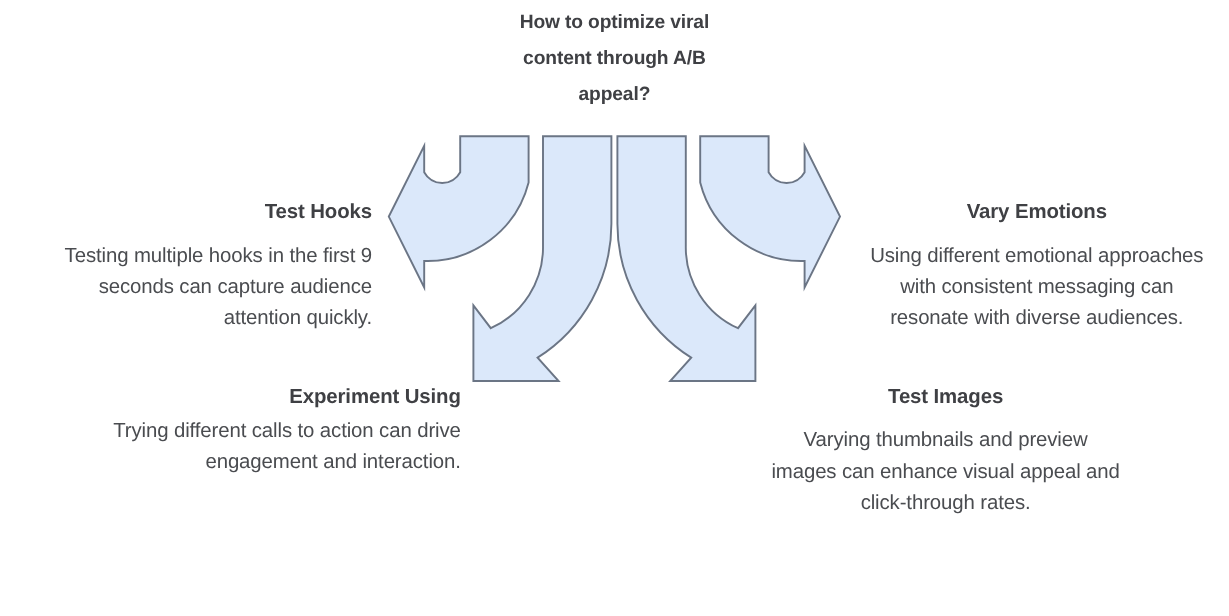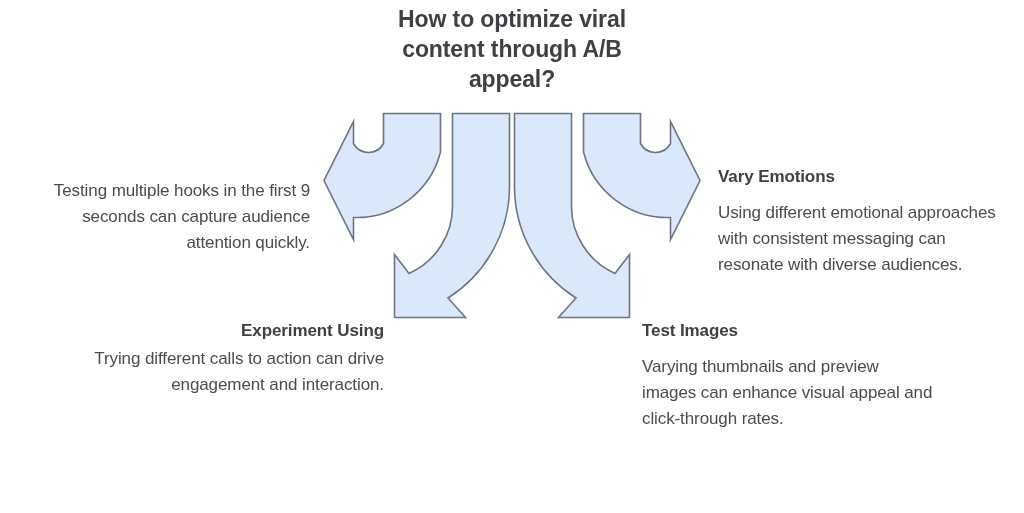--- a/index.html
+++ b/index.html
@@ -24,21 +24,21 @@
     height: 513px;
   }
 
   
   #title {
     position: absolute;
     left: 332px;
     top: 4px;
     width: 360px;
     text-align: center;
-    font-size: 23px;
+    font-size: 16px;
     font-weight: bold;
     line-height: 30px;
     color: #3f4044;
     letter-spacing: -0.1px;
   }
 
   
   #arrows {
     position: absolute;
     left: 0;
@@ -61,21 +61,21 @@
   }
   .node-desc {
     font-size: 17px;
     font-weight: normal;
     color: #4a4c50;
     line-height: 26px;
     letter-spacing: -0.1px;
   }
 
   .align-right { text-align: right; }
-  .align-left  { text-align: left; }
+  .align-left  { text-align: center; }
 
   .node-title.align-right { margin-right: 0; }
 
   
   #node-test-hooks {
     left: 18px;
     top: 166px;
     width: 292px;
   }
   #node-test-hooks .node-desc { margin-top: 12px; }
@@ -160,20 +160,21 @@
                L 670.5 239.5
                L 700.0 180.5
                L 670.5 121.5
                L 670.5 143.5
                A 17 17 0 0 1 640.5 143.5
                Z"></path>
     </g>
   </svg>
 
   <div class="node" id="node-test-hooks">
+    <div class="node-title align-right">Test Hooks</div>
     <div class="node-desc align-right">Testing multiple hooks in the first 9 seconds can capture audience attention quickly.</div>
   </div>
 
   <div class="node" id="node-vary-emotions">
     <div class="node-title align-left">Vary Emotions</div>
     <div class="node-desc align-left">Using different emotional approaches with consistent messaging can resonate with diverse audiences.</div>
   </div>
 
   <div class="node" id="node-experiment-ctas">
     <div class="node-title align-right">Experiment Using</div>

